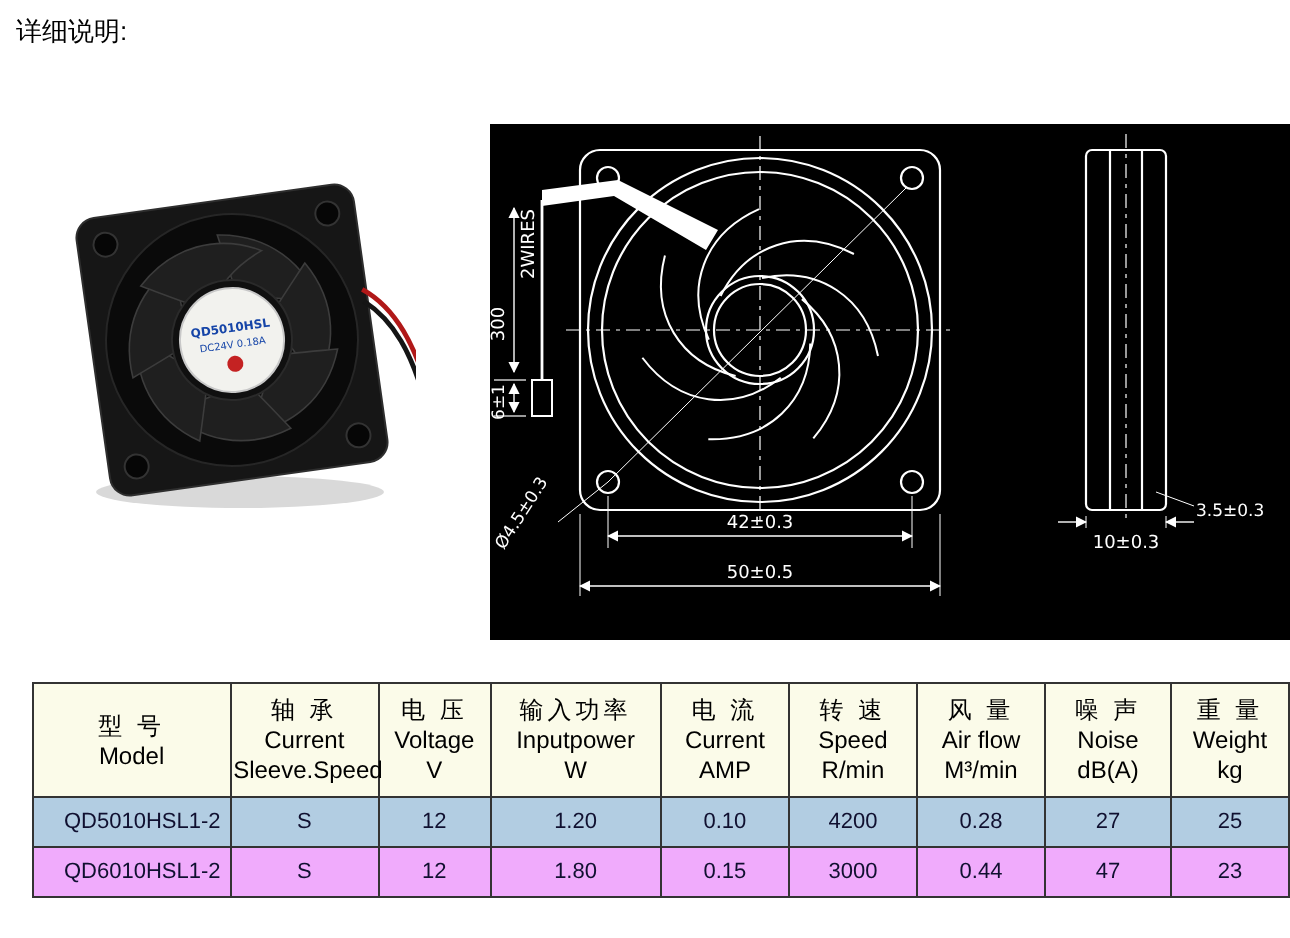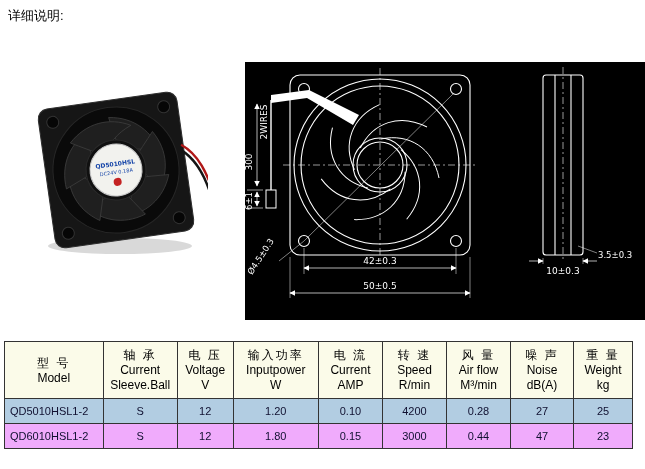--- a/index.html
+++ b/index.html
@@ -2,30 +2,30 @@
 <html><head>
 <meta charset="utf-8">
 <style>
   *{box-sizing:border-box;margin:0;padding:0}
   html,body{width:645px;height:469px}
   body{background:#ffffff;font-family:"Liberation Sans",sans-serif;position:relative;overflow:hidden}
   .heading{position:absolute;top:7px;left:8px;font-size:13px;font-weight:normal;color:#000}
   .photo-wrap{position:absolute;top:82px;left:24px;width:184px;height:180px}
   .drawing-wrap{position:absolute;top:62px;left:245px;width:400px;height:258px;background:#000}
   svg text{font-family:"DejaVu Sans",sans-serif}
-  .spec{position:absolute;top:341px;left:4px;width:629px;border-collapse:collapse;table-layout:fixed}
+  .spec{position:absolute;top:341px;left:16px;width:629px;border-collapse:collapse;table-layout:fixed}
   .spec th,.spec td{border:1px solid #333}
   .spec th{background:#fbfbe9;font-weight:normal;font-size:12px;color:#000;padding:5px 1px;vertical-align:middle;text-align:center}
   .spec .zh{letter-spacing:2px;line-height:16px}
   .spec .en{line-height:15px}
   .spec .unit{line-height:15px}
   .spec td{font-size:11px;text-align:center;height:25px;color:#101030}
   .spec tr.r0 td{background:#b2cde2}
   .spec tr.r1 td{background:#f0abfc}
-  .spec td.model{text-align:left;padding-left:5px}
+  .spec td.model{text-align:left;padding-left:15px}
 </style>
 </head>
 <body>
 
 <div class="heading">详细说明:</div>
 
 <div class="photo-wrap">
   <svg viewBox="0 0 184 180" width="184" height="180">
     <ellipse cx="96" cy="164" rx="72" ry="8" fill="rgba(0,0,0,0.15)"></ellipse>
     <g transform="rotate(-8 92 88)">
@@ -146,21 +146,21 @@
   </colgroup>
   <thead>
     <tr>
       <th>
         <div class="zh">型 号</div>
         <div class="en">Model</div>
       </th>
       <th>
         <div class="zh">轴 承</div>
         <div class="en">Current</div>
-        <div class="unit">Sleeve.Ball</div>
+        <div class="unit">Sleeve.Speed</div>
       </th>
       <th>
         <div class="zh">电 压</div>
         <div class="en">Voltage</div>
         <div class="unit">V</div>
       </th>
       <th>
         <div class="zh">输入功率</div>
         <div class="en">Inputpower</div>
         <div class="unit">W</div>

